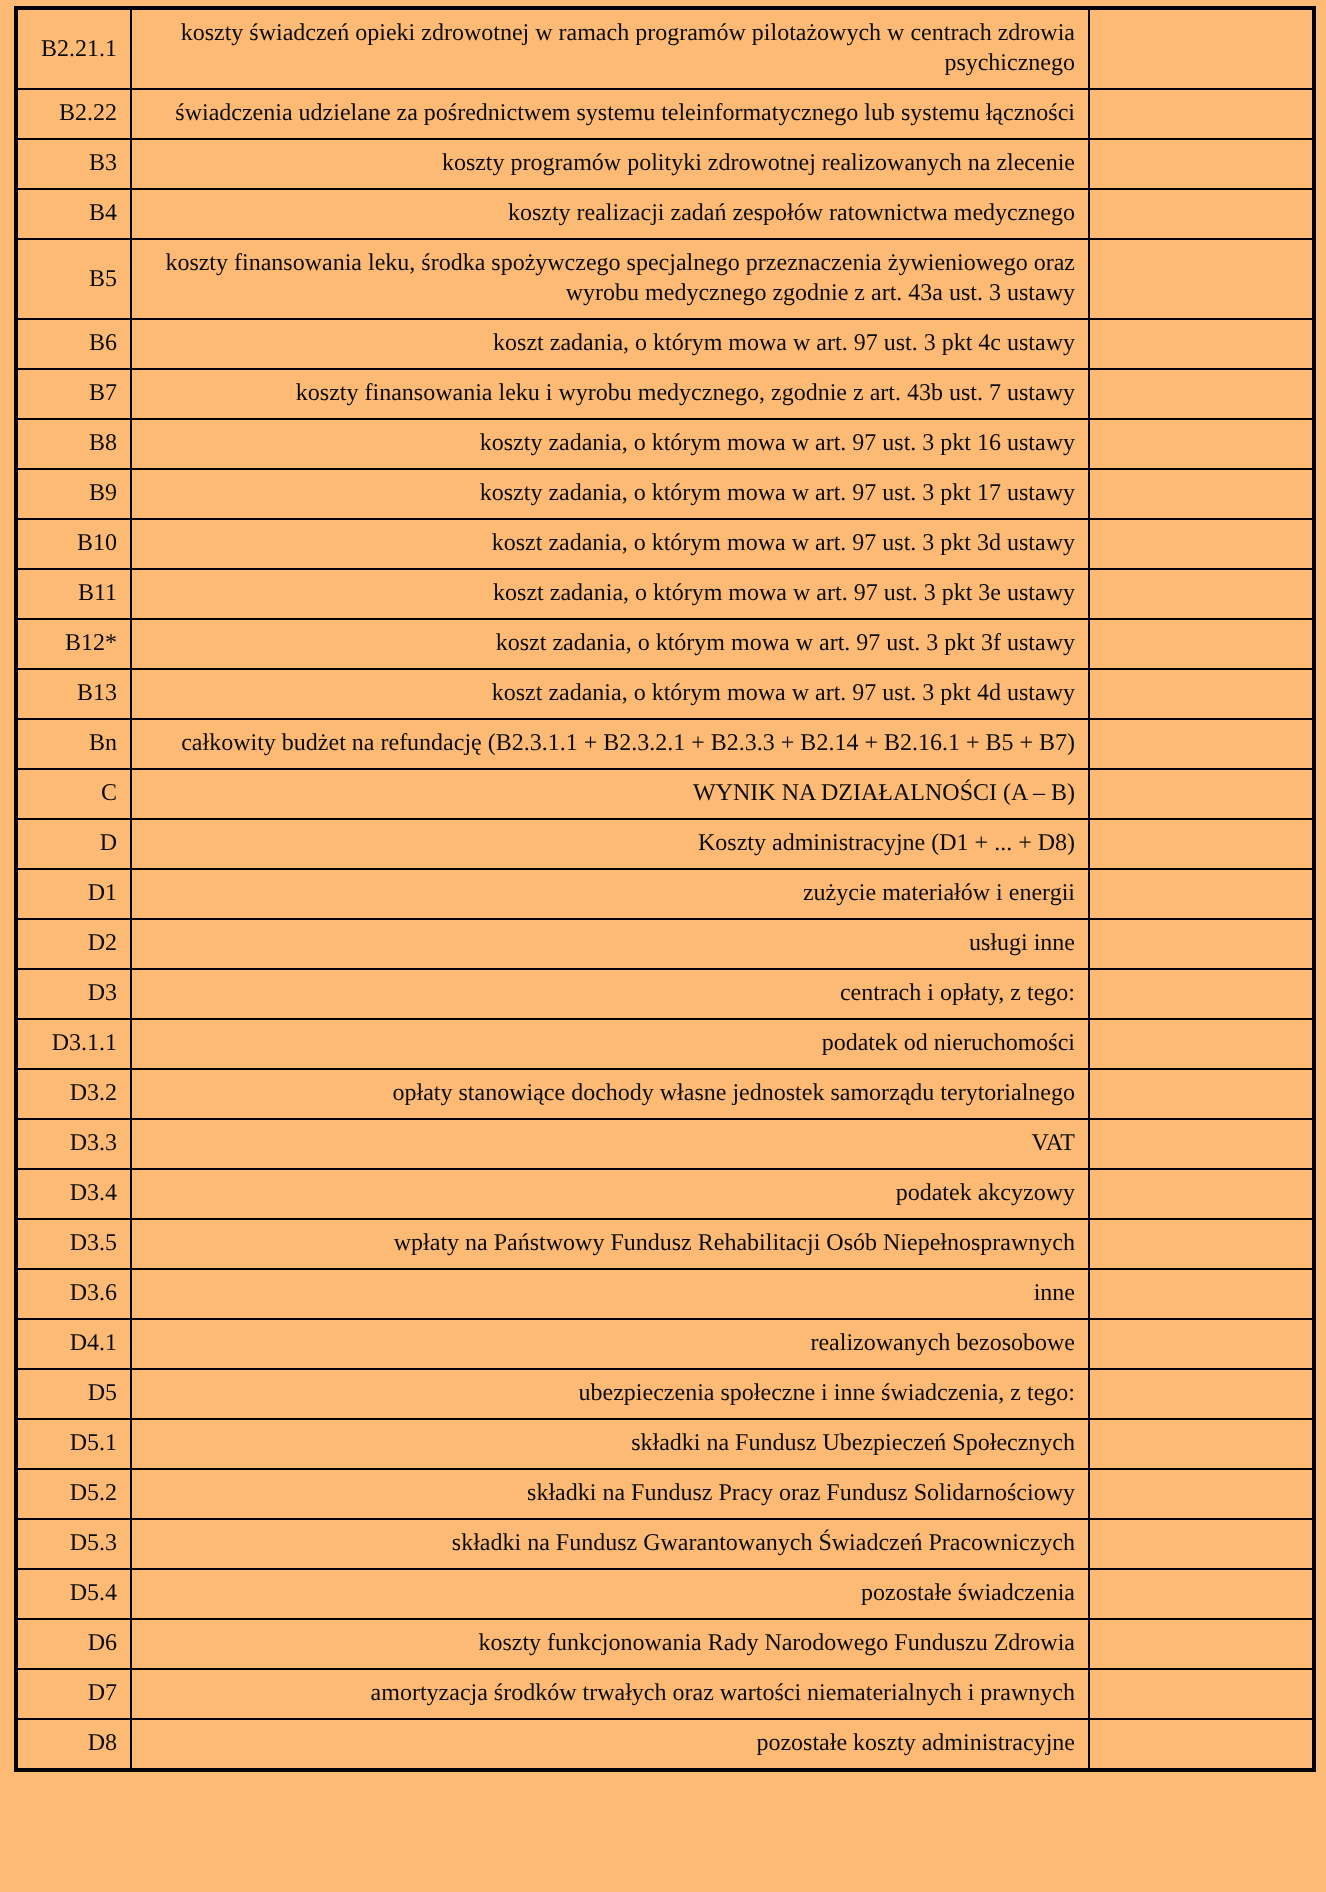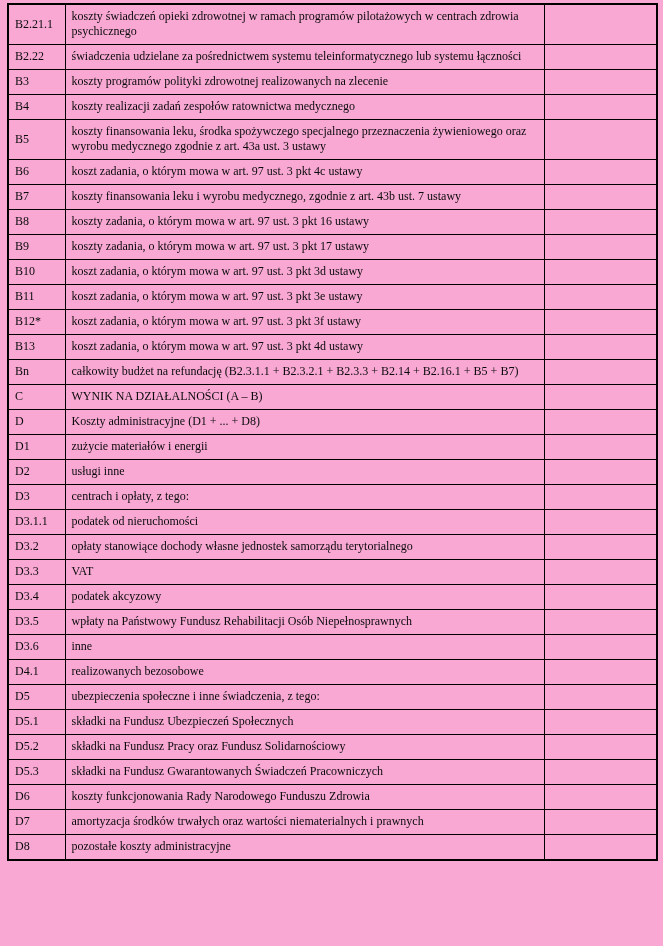--- a/index.html
+++ b/index.html
@@ -11,21 +11,22 @@
     width: 663px;
     height: 946px;
     position: relative;
     overflow: hidden;
     font-family: "Liberation Serif", serif;
     color: #0a0a0a;
   }
   .page {
     position: absolute;
     inset: 0;
-    background: #f9a8d4;
+    background: #fdba74;
+    text-align: right;
   }
   table.budget-table {
     position: absolute;
     left: 7px;
     top: 3px;
     width: 649px;
     border-collapse: collapse;
     table-layout: fixed;
     border: 2px solid #000000;
   }
@@ -206,20 +207,25 @@
           <td class="col-code">D5.2</td>
           <td class="col-desc">składki na Fundusz Pracy oraz Fundusz Solidarnościowy</td>
           <td class="col-value"></td>
         </tr>
         <tr>
           <td class="col-code">D5.3</td>
           <td class="col-desc">składki na Fundusz Gwarantowanych Świadczeń Pracowniczych</td>
           <td class="col-value"></td>
         </tr>
         <tr>
+          <td class="col-code">D5.4</td>
+          <td class="col-desc">pozostałe świadczenia</td>
+          <td class="col-value"></td>
+        </tr>
+        <tr>
           <td class="col-code">D6</td>
           <td class="col-desc">koszty funkcjonowania Rady Narodowego Funduszu Zdrowia</td>
           <td class="col-value"></td>
         </tr>
         <tr>
           <td class="col-code">D7</td>
           <td class="col-desc">amortyzacja środków trwałych oraz wartości niematerialnych i prawnych</td>
           <td class="col-value"></td>
         </tr>
         <tr>

